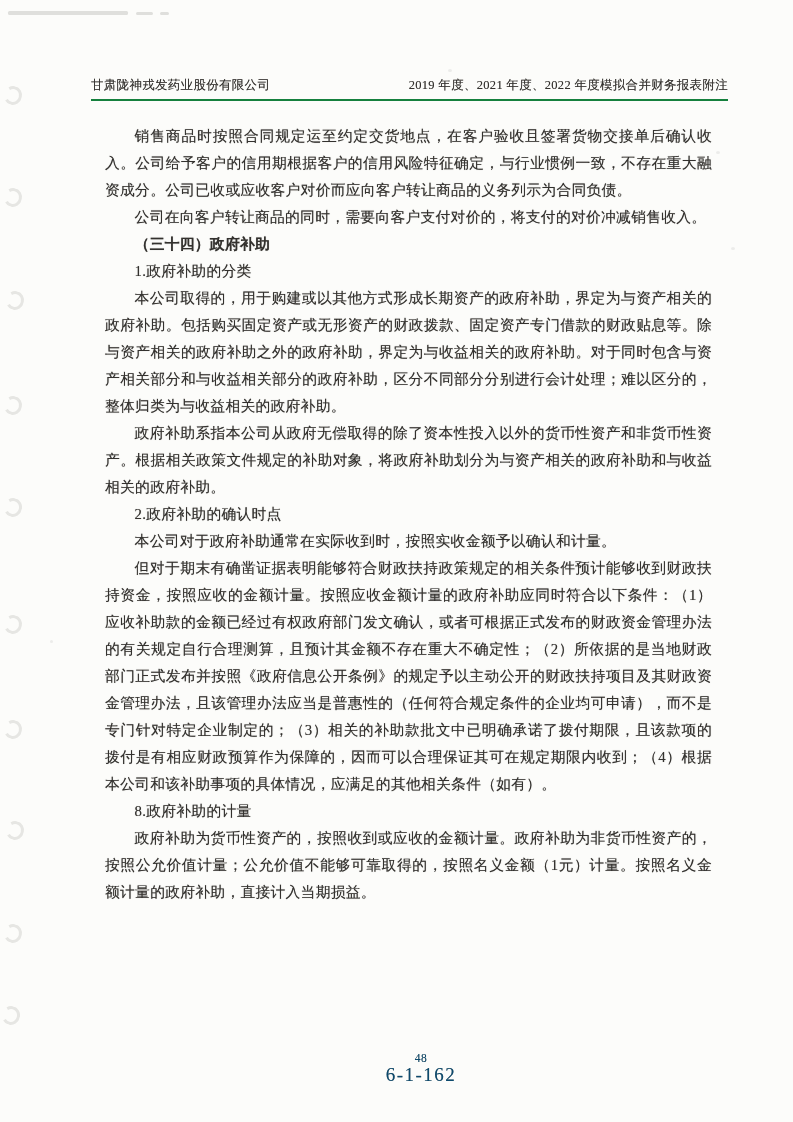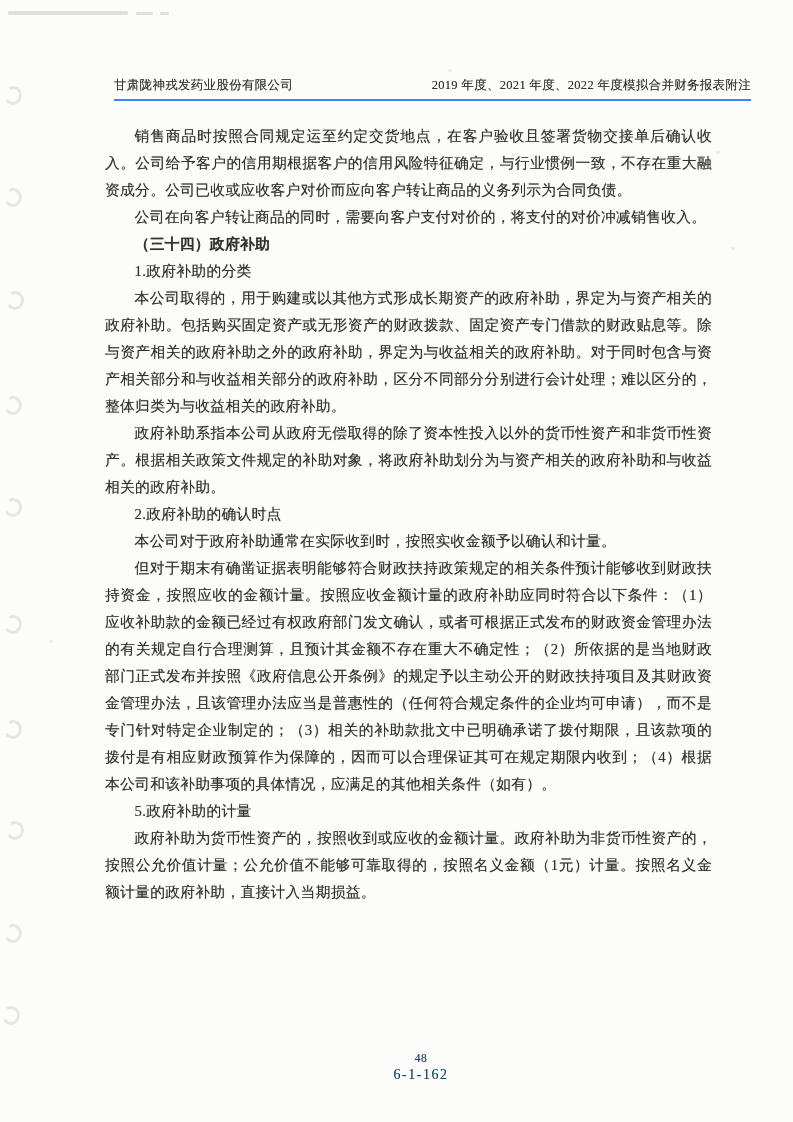--- a/index.html
+++ b/index.html
@@ -15,24 +15,24 @@
   .scanline { position:absolute; background:#dfdfdc; border-radius:1.5px; }
   .arc {
     position:absolute; width:12px; height:13px;
     border:3px solid #e6e6e3; border-left-color:transparent;
     border-radius:50%; transform:rotate(14deg);
   }
   .speck { position:absolute; border-radius:50%; background:#ececea; }
 
   
   .pagehead {
-    position:absolute; left:114px; top:77px; width:637px;
+    position:absolute; left:91px; top:77px; width:637px;
     display:flex; justify-content:space-between; align-items:flex-end;
     font-size:12.5px; letter-spacing:0.3px;
-    padding-bottom:5px; border-bottom:2px solid #3b82f6;
+    padding-bottom:5px; border-bottom:2px solid #15803d;
     text-shadow:0 0 0.6px rgba(51,49,46,0.5);
     white-space:nowrap;
   }
 
   
   .doc {
     position:absolute; left:105px; top:123px; width:607px;
     font-size:14.8px; line-height:27px;
     text-align:justify; text-justify:inter-ideograph;
     letter-spacing:0.25px;
@@ -41,21 +41,21 @@
   .doc p { margin:0; text-indent:2em; }
   .doc p.heading { font-weight:700; }
 
   
   .pagefoot {
     position:absolute; left:105px; top:1051px; width:632px;
     text-align:center; color:#0c4a6e;
     text-shadow:0 0 0.6px rgba(51,49,46,0.5);
   }
   .pageno  { font-size:11.5px; letter-spacing:0.5px; line-height:14px; }
-  .doccode { font-size:14px; letter-spacing:1.5px; line-height:20px; }
+  .doccode { font-size:19px; letter-spacing:1.5px; line-height:20px; }
 </style>
 </head>
 <body>
 
 <div class="page">
 
   <div class="scanline" style="left:8px; top:11px; width:120px; height:3.5px;"></div>
   <div class="scanline" style="left:136px; top:11.5px; width:17px; height:3px;"></div>
   <div class="scanline" style="left:160px; top:12px; width:9px; height:3px;"></div>
 
@@ -83,21 +83,21 @@
   <main class="doc">
     <p class="body">销售商品时按照合同规定运至约定交货地点，在客户验收且签署货物交接单后确认收入。公司给予客户的信用期根据客户的信用风险特征确定，与行业惯例一致，不存在重大融资成分。公司已收或应收客户对价而应向客户转让商品的义务列示为合同负债。</p>
     <p class="body">公司在向客户转让商品的同时，需要向客户支付对价的，将支付的对价冲减销售收入。</p>
     <p class="heading">（三十四）政府补助</p>
     <p class="subheading">1.政府补助的分类</p>
     <p class="body">本公司取得的，用于购建或以其他方式形成长期资产的政府补助，界定为与资产相关的政府补助。包括购买固定资产或无形资产的财政拨款、固定资产专门借款的财政贴息等。除与资产相关的政府补助之外的政府补助，界定为与收益相关的政府补助。对于同时包含与资产相关部分和与收益相关部分的政府补助，区分不同部分分别进行会计处理；难以区分的，整体归类为与收益相关的政府补助。</p>
     <p class="body">政府补助系指本公司从政府无偿取得的除了资本性投入以外的货币性资产和非货币性资产。根据相关政策文件规定的补助对象，将政府补助划分为与资产相关的政府补助和与收益相关的政府补助。</p>
     <p class="subheading">2.政府补助的确认时点</p>
     <p class="body">本公司对于政府补助通常在实际收到时，按照实收金额予以确认和计量。</p>
     <p class="body">但对于期末有确凿证据表明能够符合财政扶持政策规定的相关条件预计能够收到财政扶持资金，按照应收的金额计量。按照应收金额计量的政府补助应同时符合以下条件：（1）应收补助款的金额已经过有权政府部门发文确认，或者可根据正式发布的财政资金管理办法的有关规定自行合理测算，且预计其金额不存在重大不确定性；（2）所依据的是当地财政部门正式发布并按照《政府信息公开条例》的规定予以主动公开的财政扶持项目及其财政资金管理办法，且该管理办法应当是普惠性的（任何符合规定条件的企业均可申请），而不是专门针对特定企业制定的；（3）相关的补助款批文中已明确承诺了拨付期限，且该款项的拨付是有相应财政预算作为保障的，因而可以合理保证其可在规定期限内收到；（4）根据本公司和该补助事项的具体情况，应满足的其他相关条件（如有）。</p>
-    <p class="subheading">5.政府补助的计量</p>
+    <p class="subheading">8.政府补助的计量</p>
     <p class="body">政府补助为货币性资产的，按照收到或应收的金额计量。政府补助为非货币性资产的，按照公允价值计量；公允价值不能够可靠取得的，按照名义金额（1元）计量。按照名义金额计量的政府补助，直接计入当期损益。</p>
   </main>
 
   <footer class="pagefoot">
     <div class="pageno">48</div>
     <div class="doccode">6-1-162</div>
   </footer>
 
 </div>
 

